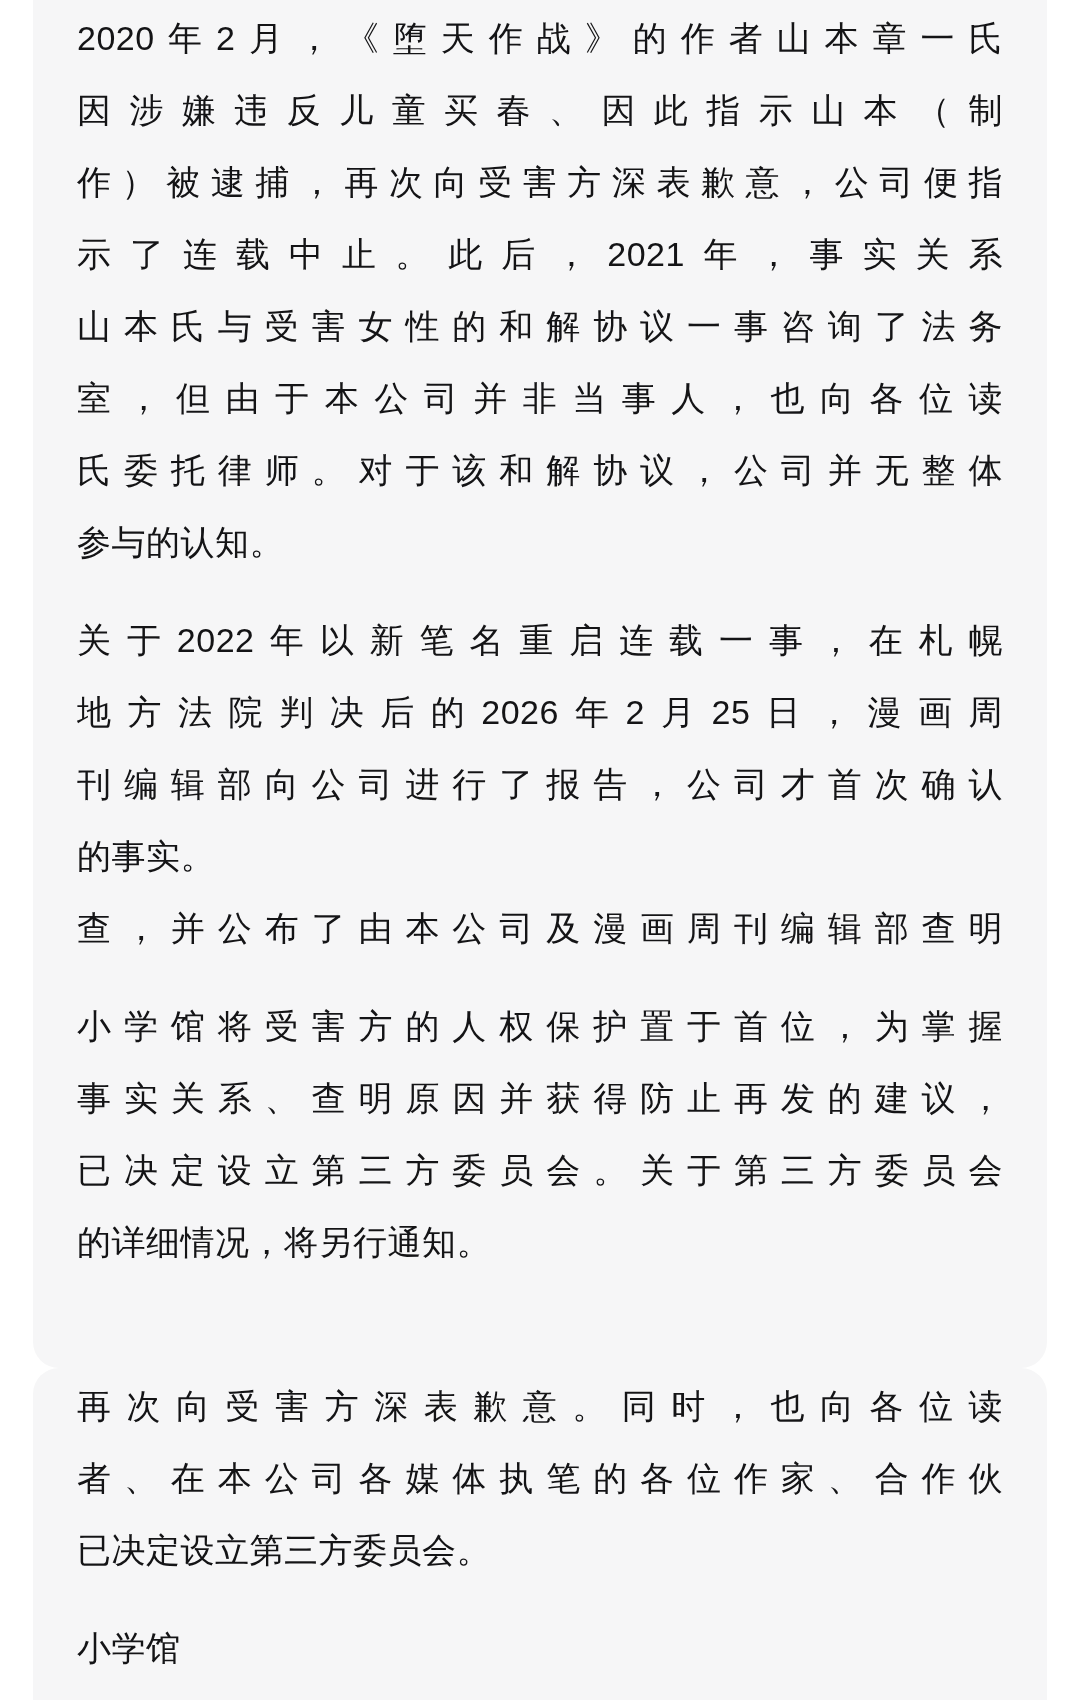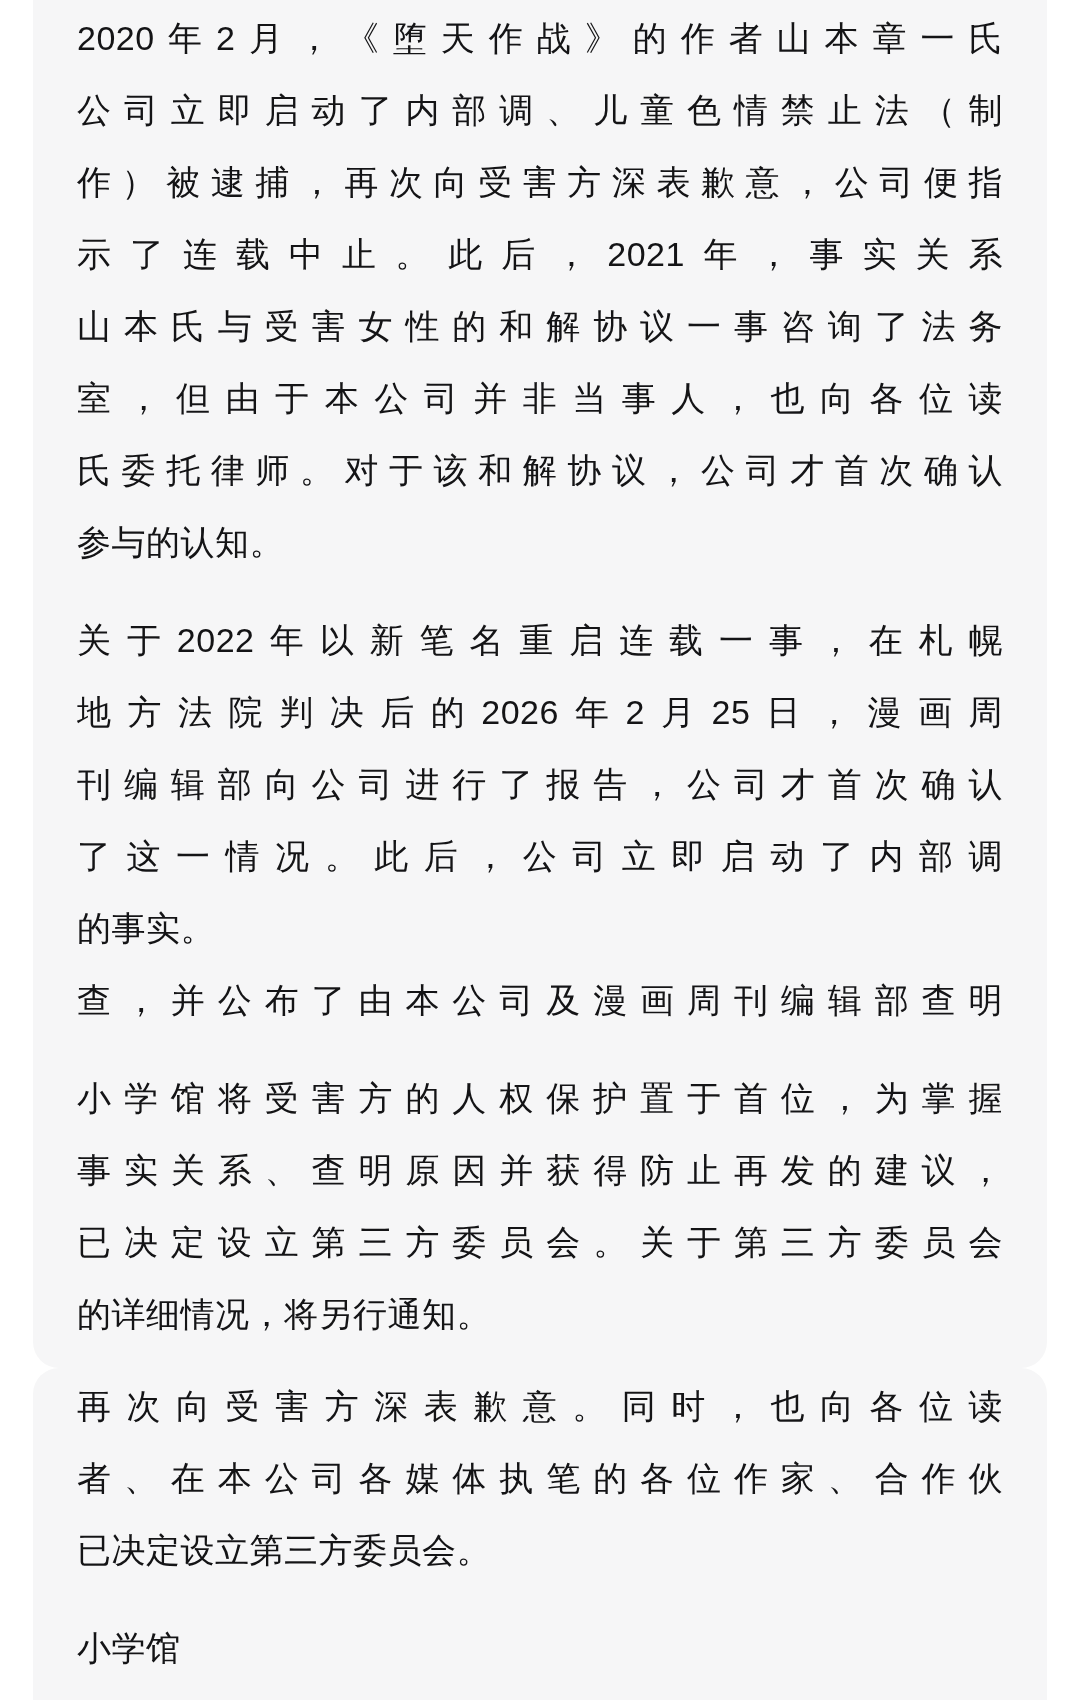--- a/index.html
+++ b/index.html
@@ -50,33 +50,32 @@
   .tl-last {
     text-align-last: left;
   }
 </style>
 </head>
 <body>
 
 <div class="card card-top">
   <div class="para">
       <div class="tl">2020年2月，《堕天作战》的作者山本章一氏</div>
-      <div class="tl">公司立即启动了内部调、儿童色情禁止法（制</div>
+      <div class="tl">因涉嫌违反儿童买春、因此指示山本（制</div>
       <div class="tl">作）被逮捕，再次向受害方深表歉意，公司便指</div>
       <div class="tl">示了连载中止。此后，2021年，事实关系</div>
       <div class="tl">山本氏与受害女性的和解协议一事咨询了法务</div>
       <div class="tl">室，但由于本公司并非当事人，也向各位读</div>
-      <div class="tl">氏委托律师。对于该和解协议，公司才首次确认</div>
+      <div class="tl">氏委托律师。对于该和解协议，公司并无整体</div>
       <div class="tl tl-last">参与的认知。</div>
     </div>
   <div class="para">
       <div class="tl">关于2022年以新笔名重启连载一事，在札幌</div>
       <div class="tl">地方法院判决后的2026年2月25日，漫画周</div>
       <div class="tl">刊编辑部向公司进行了报告，公司才首次确认</div>
-      <div class="tl">了这一情况。此后，公司立即启动了内部调</div>
       <div class="tl tl-last">的事实。</div>
       <div class="tl">查，并公布了由本公司及漫画周刊编辑部查明</div>
     </div>
   <div class="para">
       <div class="tl">小学馆将受害方的人权保护置于首位，为掌握</div>
       <div class="tl">事实关系、查明原因并获得防止再发的建议，</div>
       <div class="tl">已决定设立第三方委员会。关于第三方委员会</div>
       <div class="tl tl-last">的详细情况，将另行通知。</div>
     </div>
 </div>

